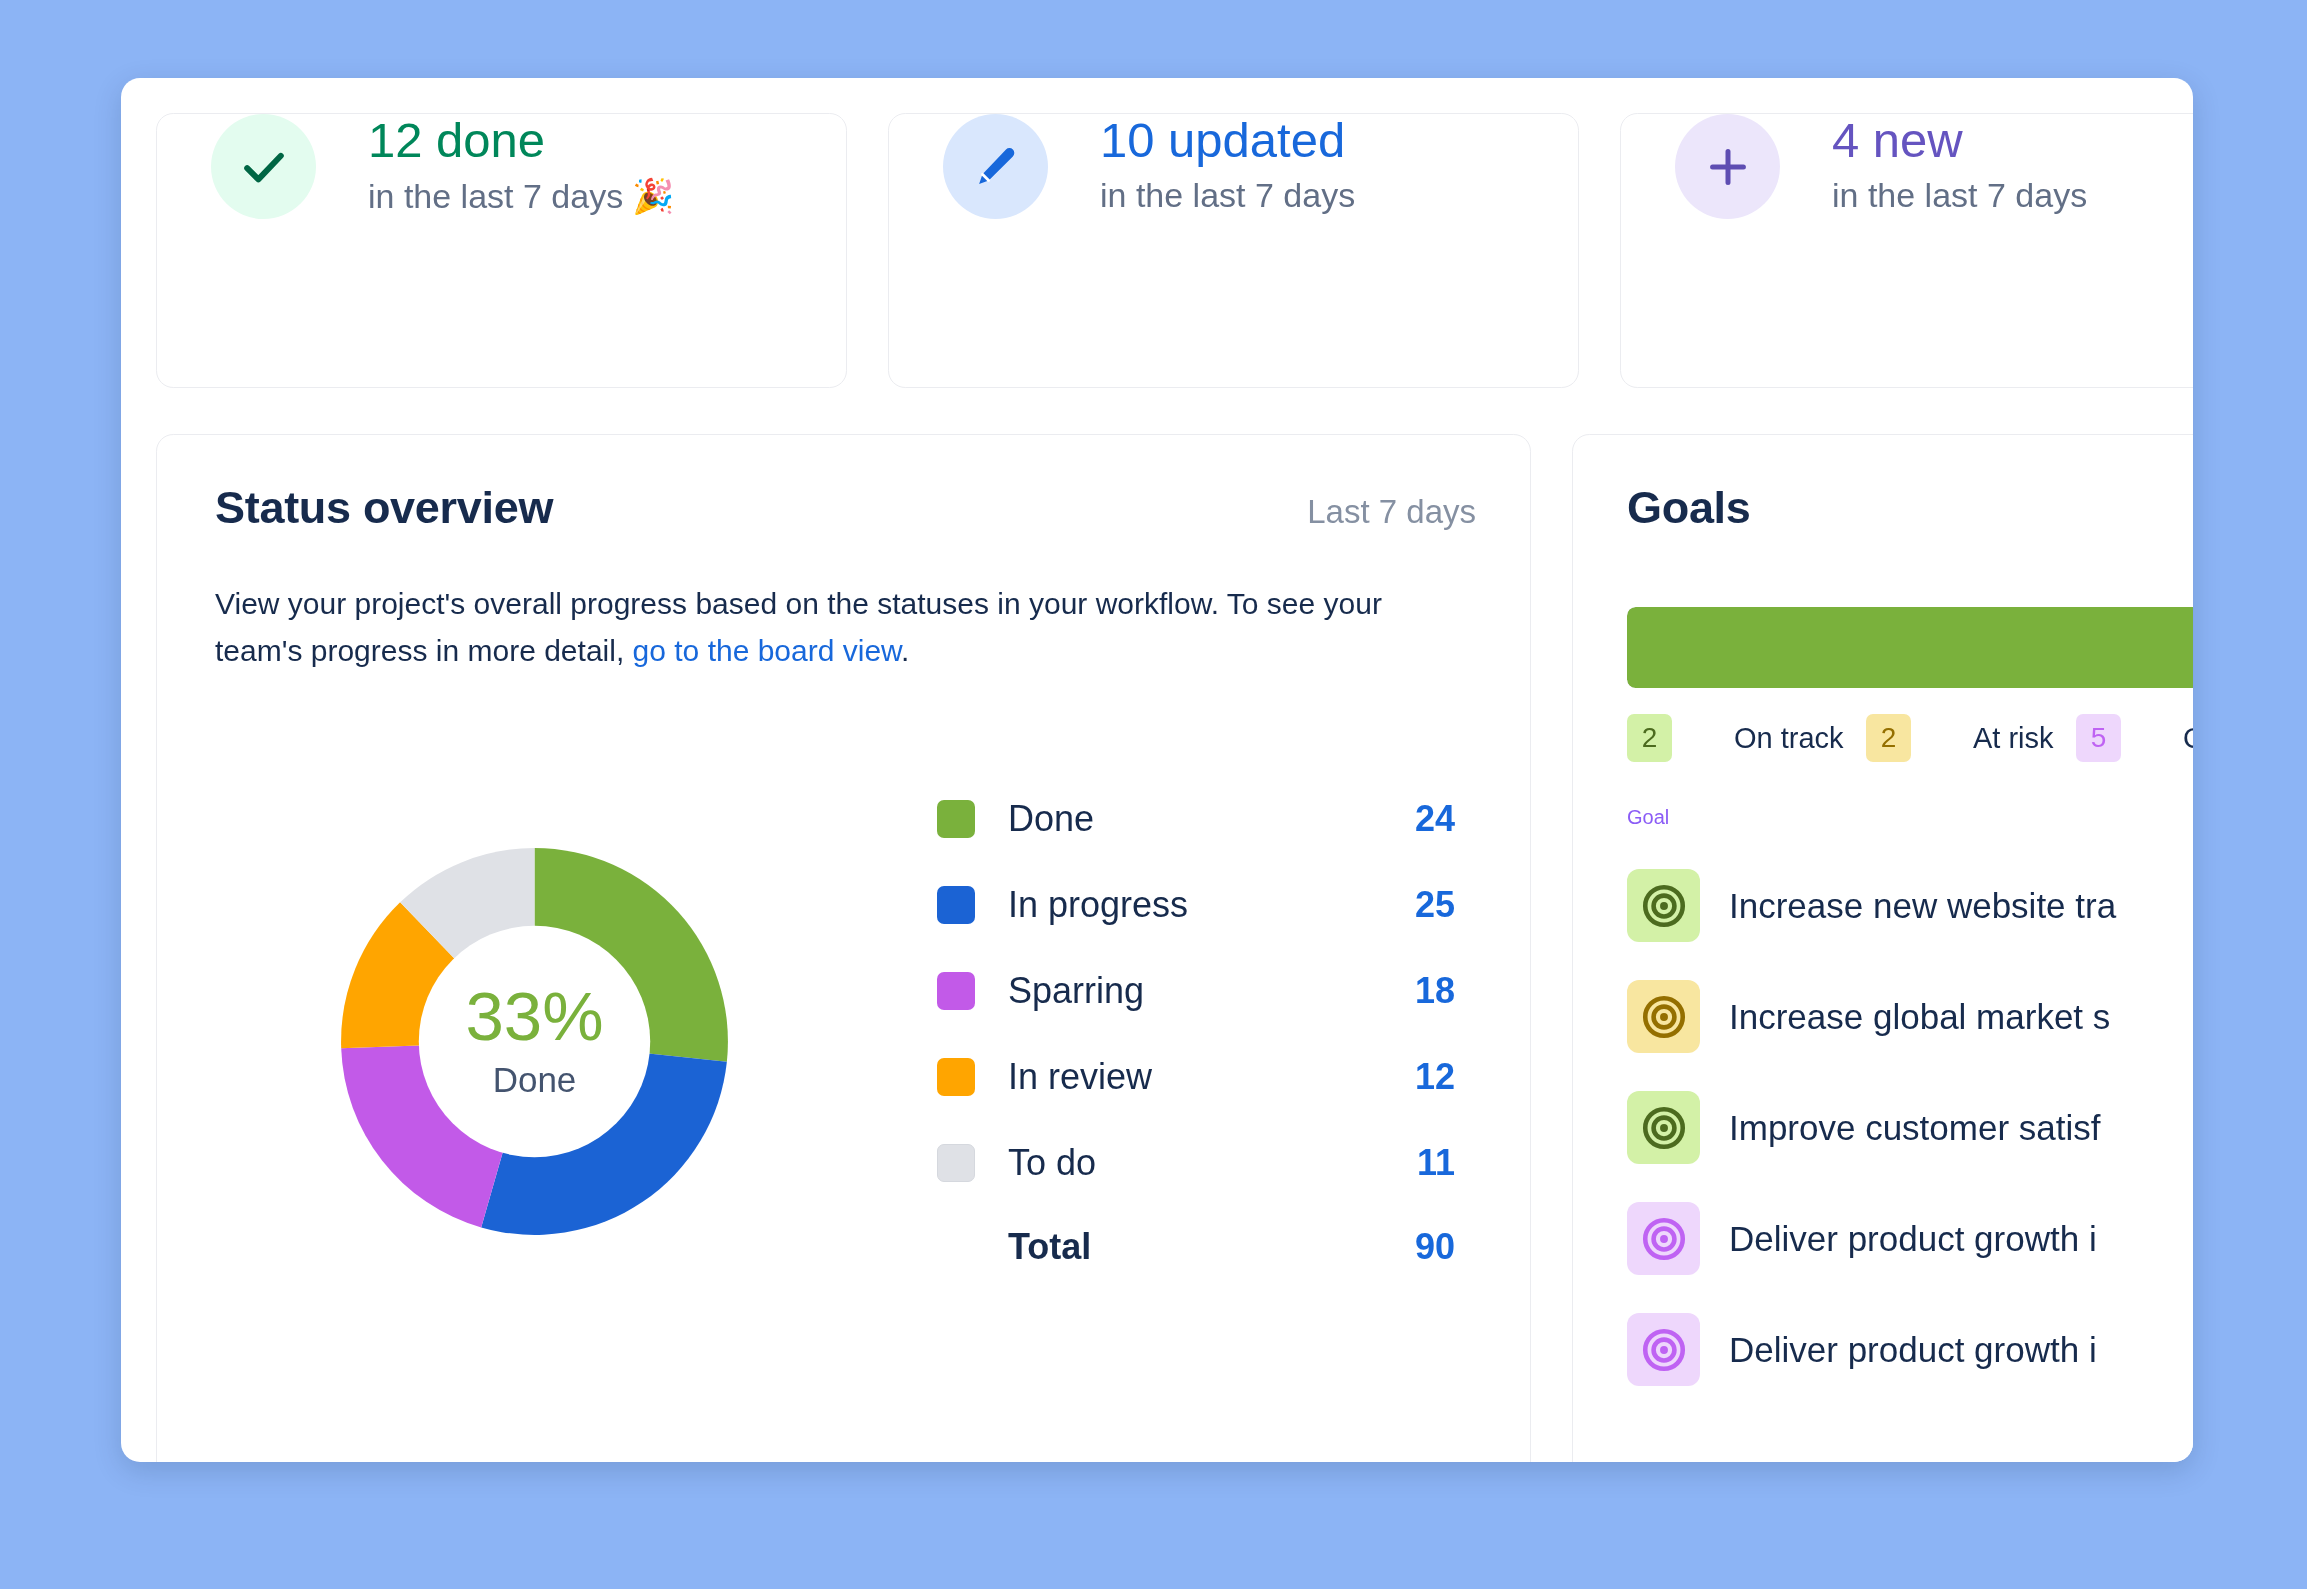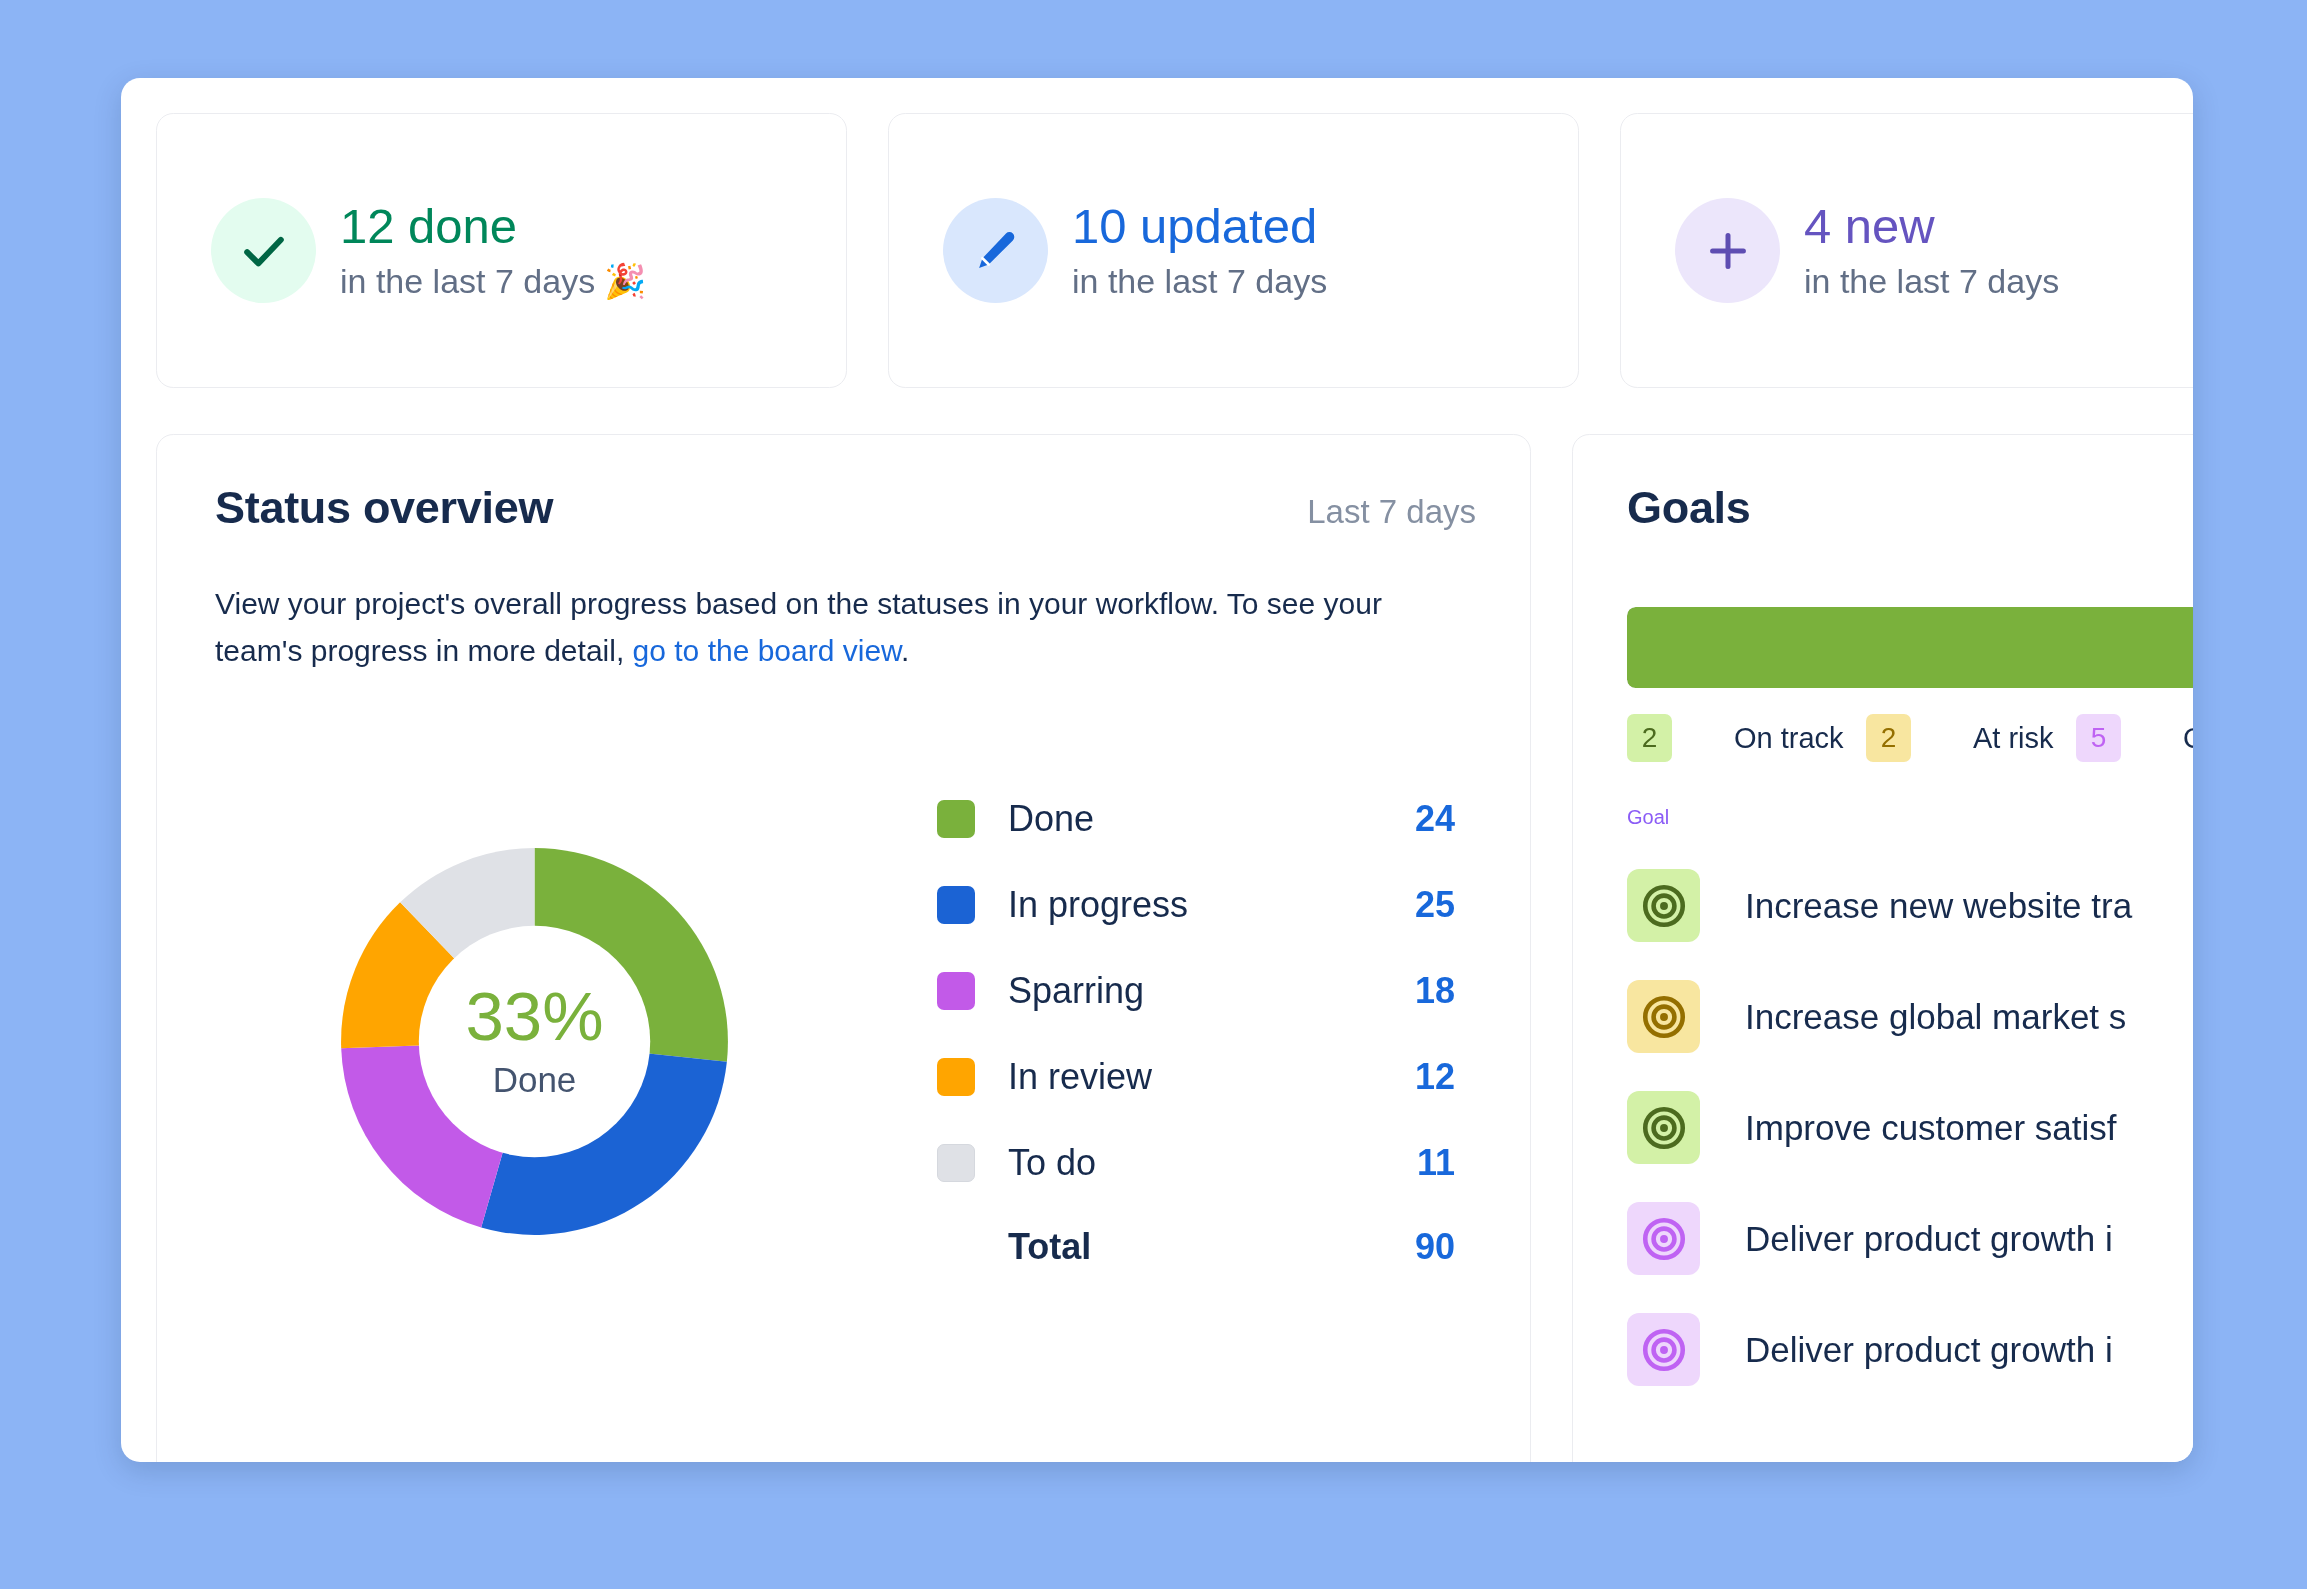--- a/index.html
+++ b/index.html
@@ -57,23 +57,22 @@
   }
 
   .stat-card {
     flex: 0 0 auto;
     width: 691px;
     height: 275px;
     background: #ffffff;
     border: 1.7px solid #ebecf0;
     border-radius: 17.3px;
     display: flex;
-    align-items: center;
     padding: 0 0 0 54px;
-    gap: 24px;
+    gap: 52px;
   }
 
   .stat-bubble {
     width: 105px;
     height: 105px;
     border-radius: 50%;
     flex: 0 0 105px;
     display: flex;
     align-items: center;
     justify-content: center;
@@ -227,21 +226,21 @@
   .goal-col-header {
     margin-top: 44px;
     font-size: 20px;
     color: #8b5cf6;
   }
 
   .goal-list { margin-top: 21px; }
   .goal-item {
     display: flex;
     align-items: center;
-    gap: 45px;
+    gap: 29px;
     height: 111px;
     white-space: nowrap;
   }
   .goal-icon {
     width: 73px; height: 73px;
     border-radius: 12px;
     flex: 0 0 73px;
     display: flex;
     align-items: center;
     justify-content: center;

